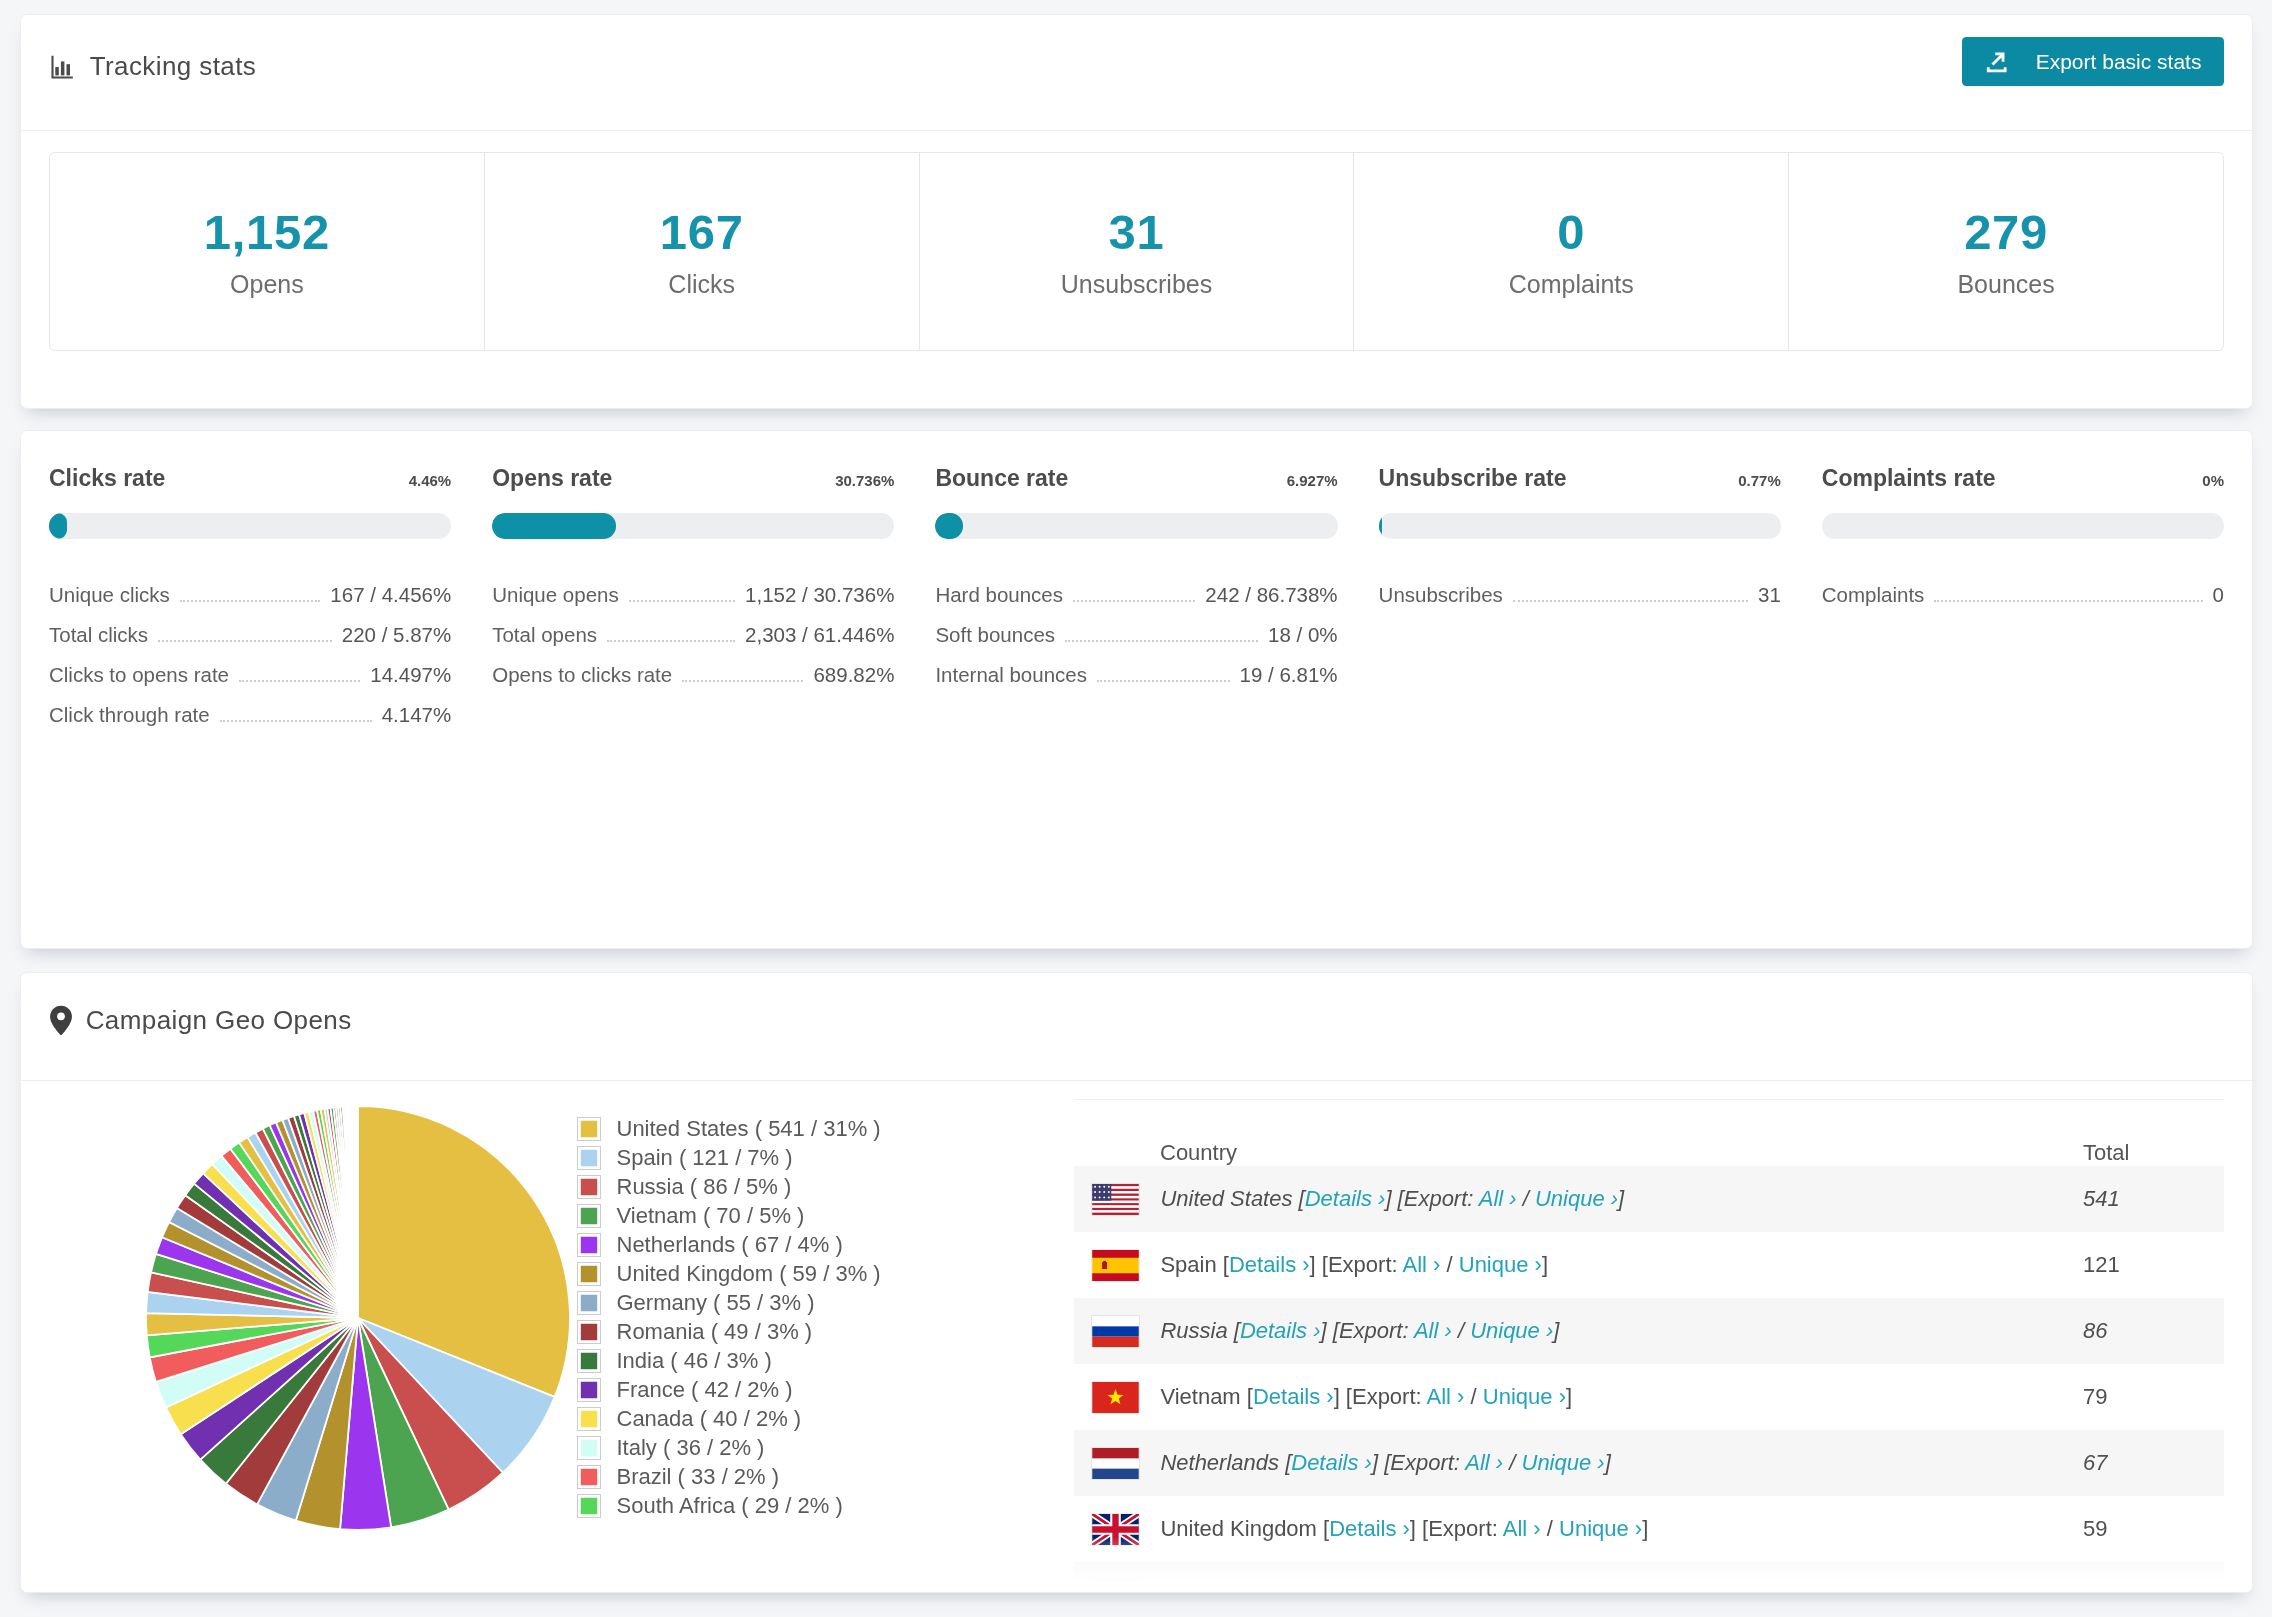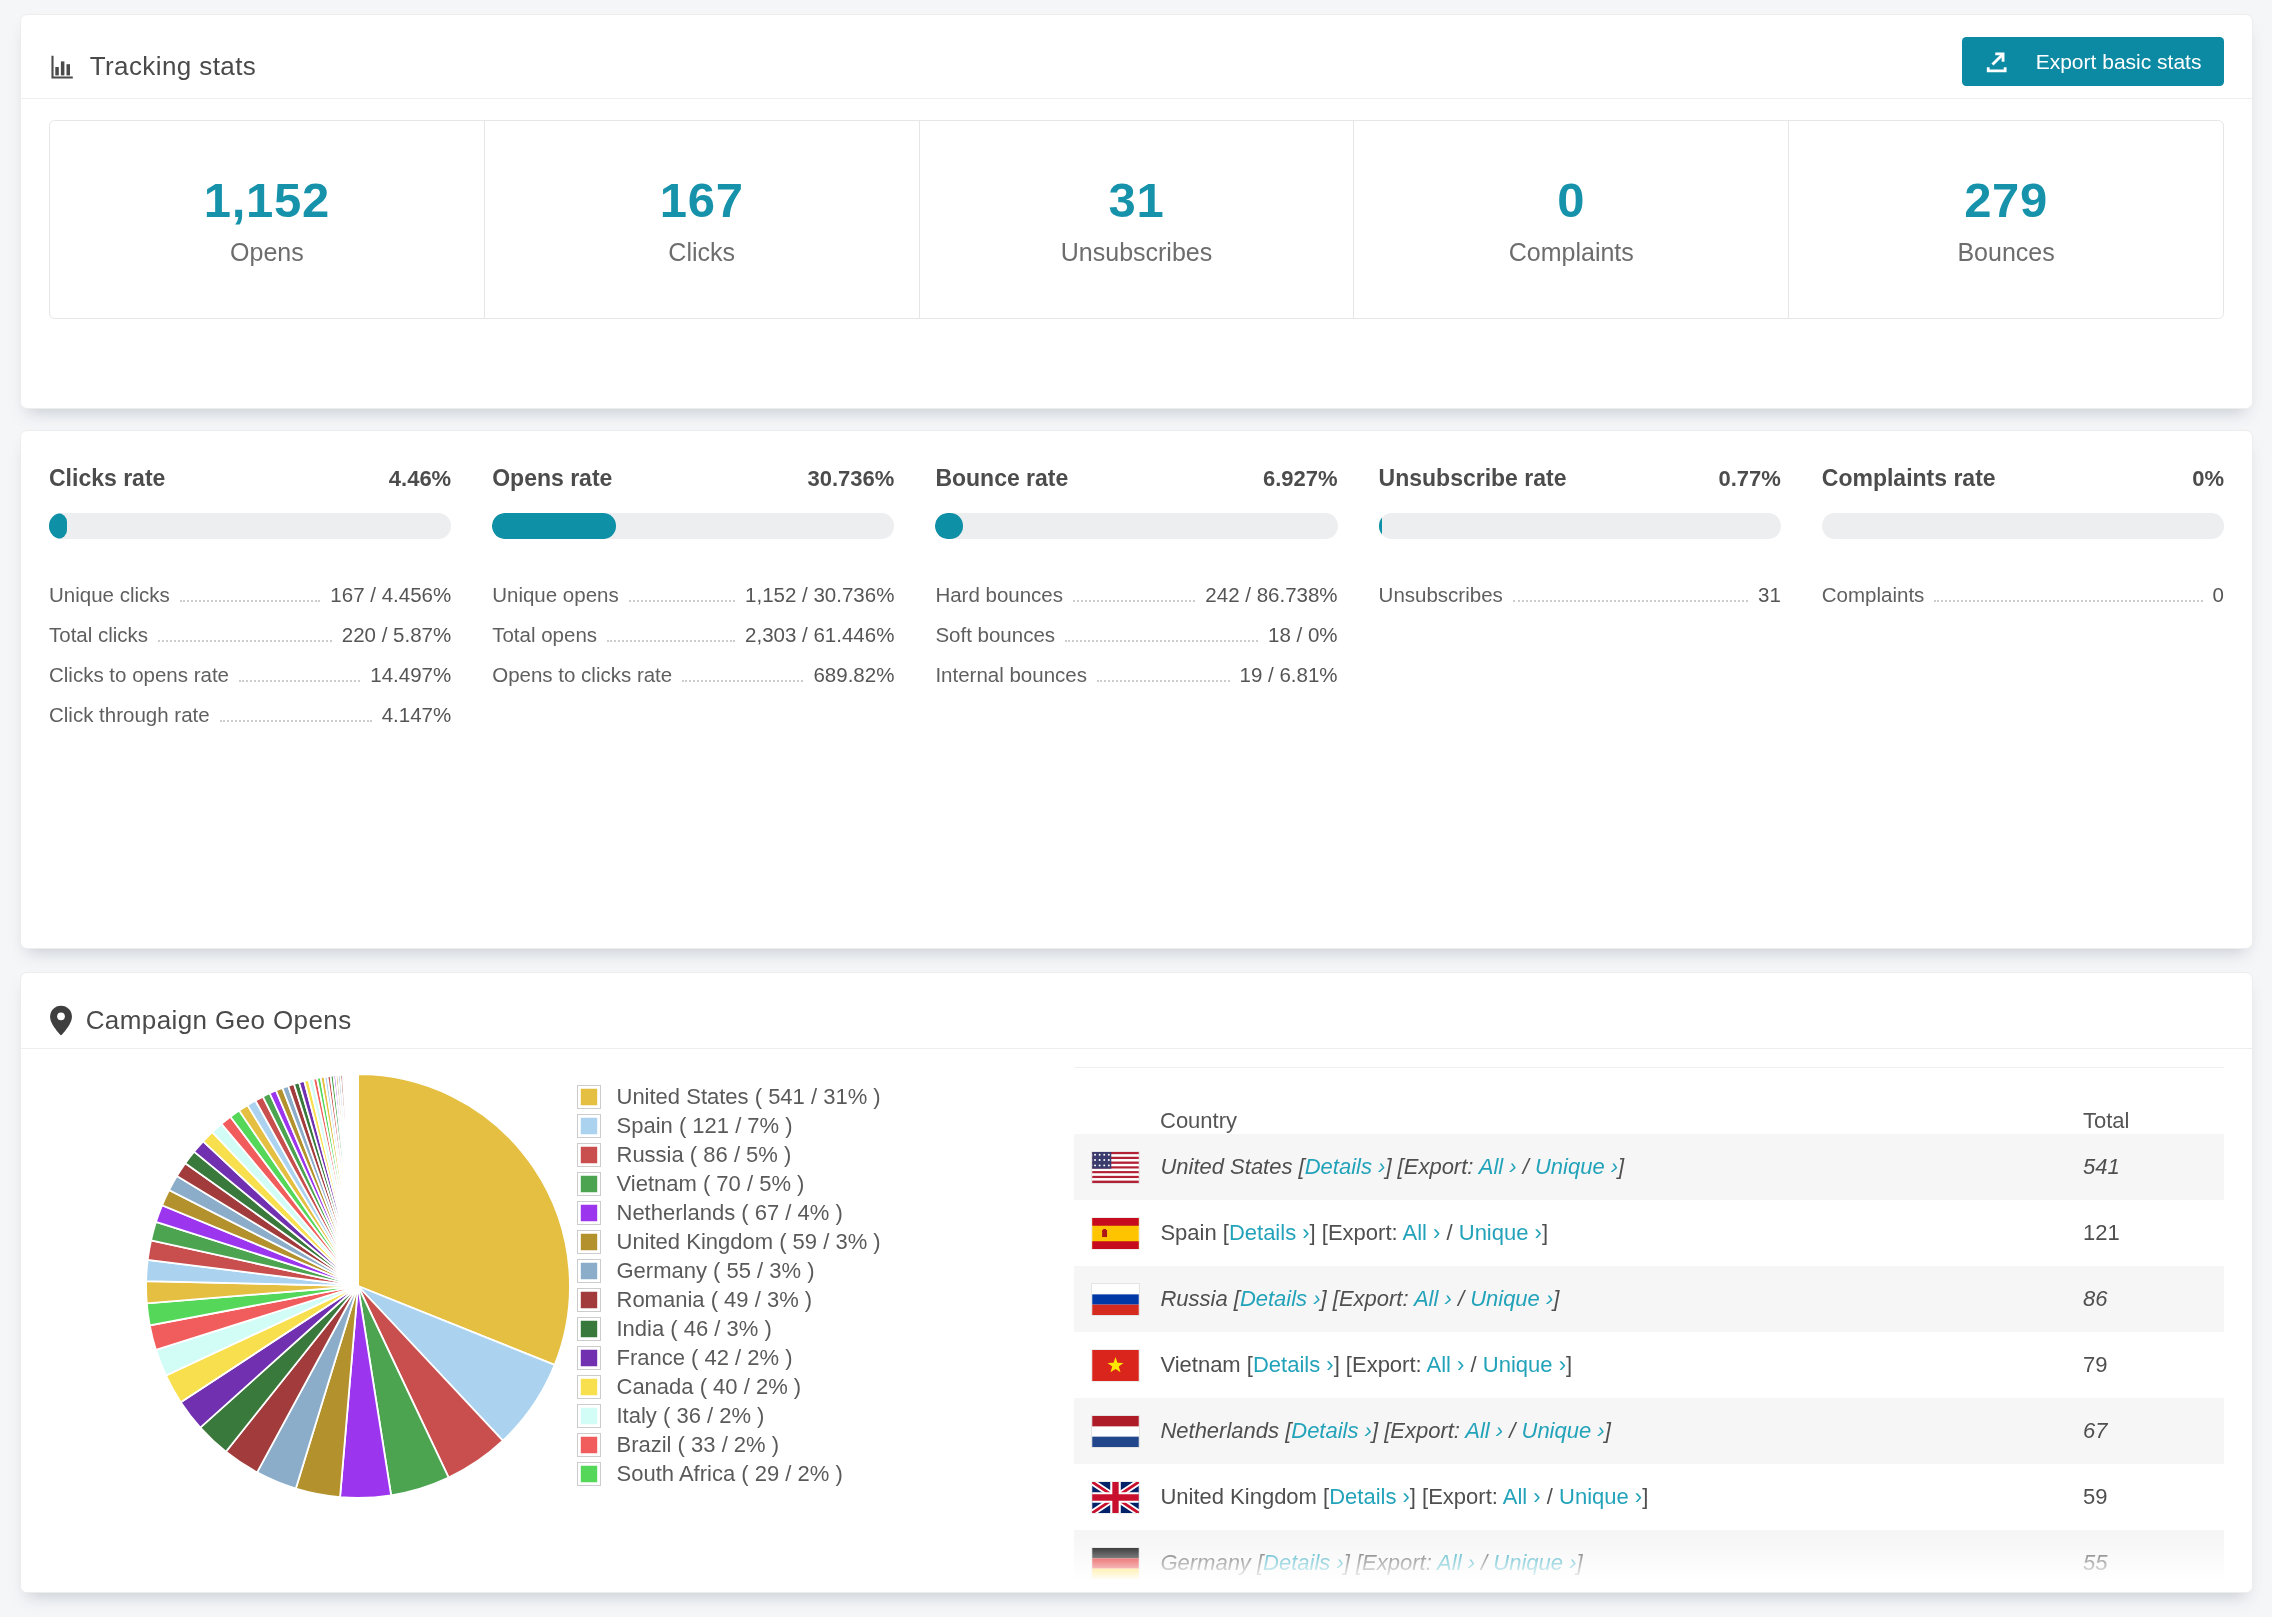--- a/index.html
+++ b/index.html
@@ -17,21 +17,21 @@
     border-radius: 7px;
     margin: 0 20px;
     box-shadow: 0 10px 15.5px -7px rgba(140,150,165,.45);
   }
   #card-tracking { margin-top: 14px; height: 395px; }
   #card-rates    { margin-top: 21px; height: 519px; }
   #card-geo      { margin-top: 23px; height: 621px; overflow: hidden; position: relative; }
 
   .card-header {
     display: flex; align-items: center;
-    padding: 32px 28px 12px 28px;
+    padding: 32px 28px 44px 28px;
     border-bottom: 1.4px solid #eceef0;
     margin: 0 0 0 0;
   }
   .card-header .hicon { margin-right: 12.7px; display: flex; align-items: center; }
   .card-title { font-size: 26px; color: #4a4a4a; letter-spacing: 0.4px; }
   .spacer { flex: 1; }
 
   .btn-export {
     background: #0d8aa3; color: #fff; border: none; border-radius: 4.2px;
     font-size: 21px; font-family: inherit;
@@ -55,21 +55,21 @@
 
   
   .rates-grid {
     display: grid;
     grid-template-columns: 1fr 1fr 1fr 1fr 1fr;
     column-gap: 41px; row-gap: 51px;
     padding: 34px 28px 0 28px;
   }
   .rate-head { display: flex; align-items: baseline; }
   .rate-title { font-size: 23px; font-weight: 700; color: #4c4c4c; }
-  .rate-value { font-size: 22px; font-weight: 700; color: #4c4c4c; margin-left: auto; }
+  .rate-value { font-size: 15px; font-weight: 700; color: #4c4c4c; margin-left: auto; }
   .bar { background: #eceef0; border-radius: 12.7px; height: 26px; margin: 21px 0 31px 0; overflow: hidden; }
   .bar-fill { background: #0e90a6; border-radius: 12.7px; height: 100%; }
   .detail-row { display: flex; align-items: flex-end; font-size: 20.5px; color: #5f5f5f; height: 40px; }
   .detail-label { white-space: nowrap; padding-bottom: 2.8px; }
   .detail-leader { flex: 1; border-bottom: 2.1px dotted #ccc; margin: 0 10px 8.5px 10px; }
   .detail-value { white-space: nowrap; padding-bottom: 2.8px; color: #555; }
 
   
   .geo-content { display: flex; padding: 18.4px 28px 0 28px; }
   .pie-wrap { width: 438px; margin-left: 90px; flex: none; }

